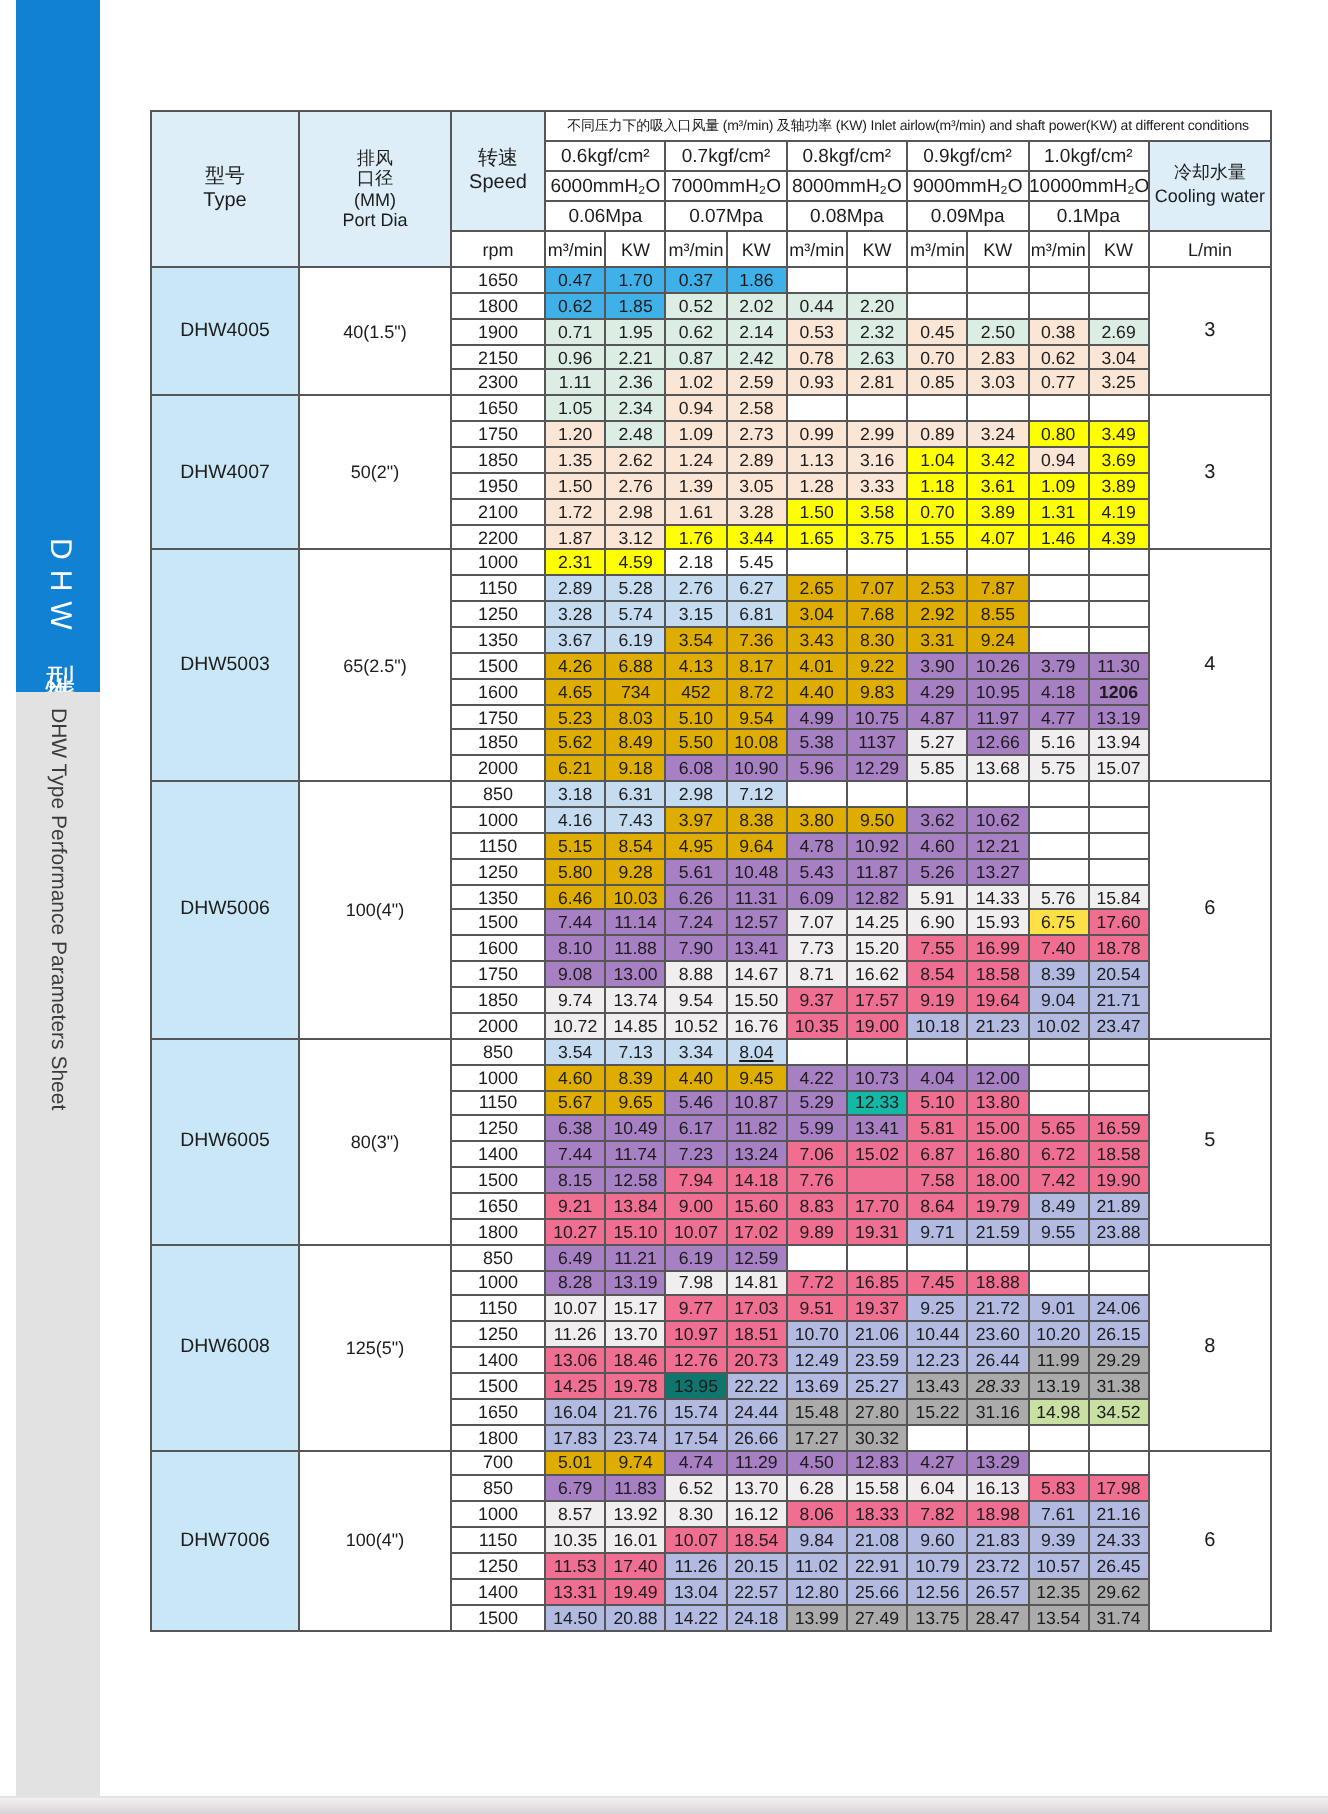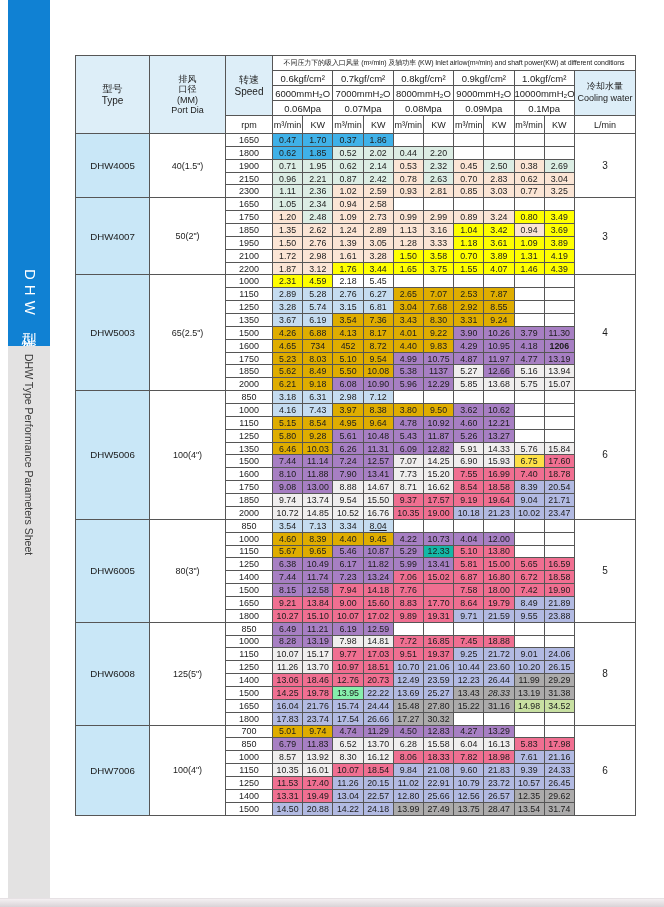--- a/index.html
+++ b/index.html
@@ -704,21 +704,21 @@
           <td class="val" style="background: rgb(178, 186, 226);">23.59</td>
           <td class="val" style="background: rgb(178, 186, 226);">12.23</td>
           <td class="val" style="background: rgb(178, 186, 226);">26.44</td>
           <td class="val" style="background: rgb(172, 171, 171);">11.99</td>
           <td class="val" style="background: rgb(172, 171, 171);">29.29</td>
         </tr>
         <tr class="dr">
           <td class="rpm">1500</td>
           <td class="val" style="background: rgb(240, 111, 145);">14.25</td>
           <td class="val" style="background: rgb(240, 111, 145);">19.78</td>
-          <td class="val" style="background: #86efac;">13.95</td>
+          <td class="val" style="background: #0f766e;">13.95</td>
           <td class="val" style="background: rgb(178, 186, 226);">22.22</td>
           <td class="val" style="background: rgb(178, 186, 226);">13.69</td>
           <td class="val" style="background: rgb(178, 186, 226);">25.27</td>
           <td class="val" style="background: rgb(172, 171, 171);">13.43</td>
           <td class="val" style="background: rgb(172, 171, 171); font-style: italic;">28.33</td>
           <td class="val" style="background: rgb(172, 171, 171);">13.19</td>
           <td class="val" style="background: rgb(172, 171, 171);">31.38</td>
         </tr>
         <tr class="dr">
           <td class="rpm">1650</td>

